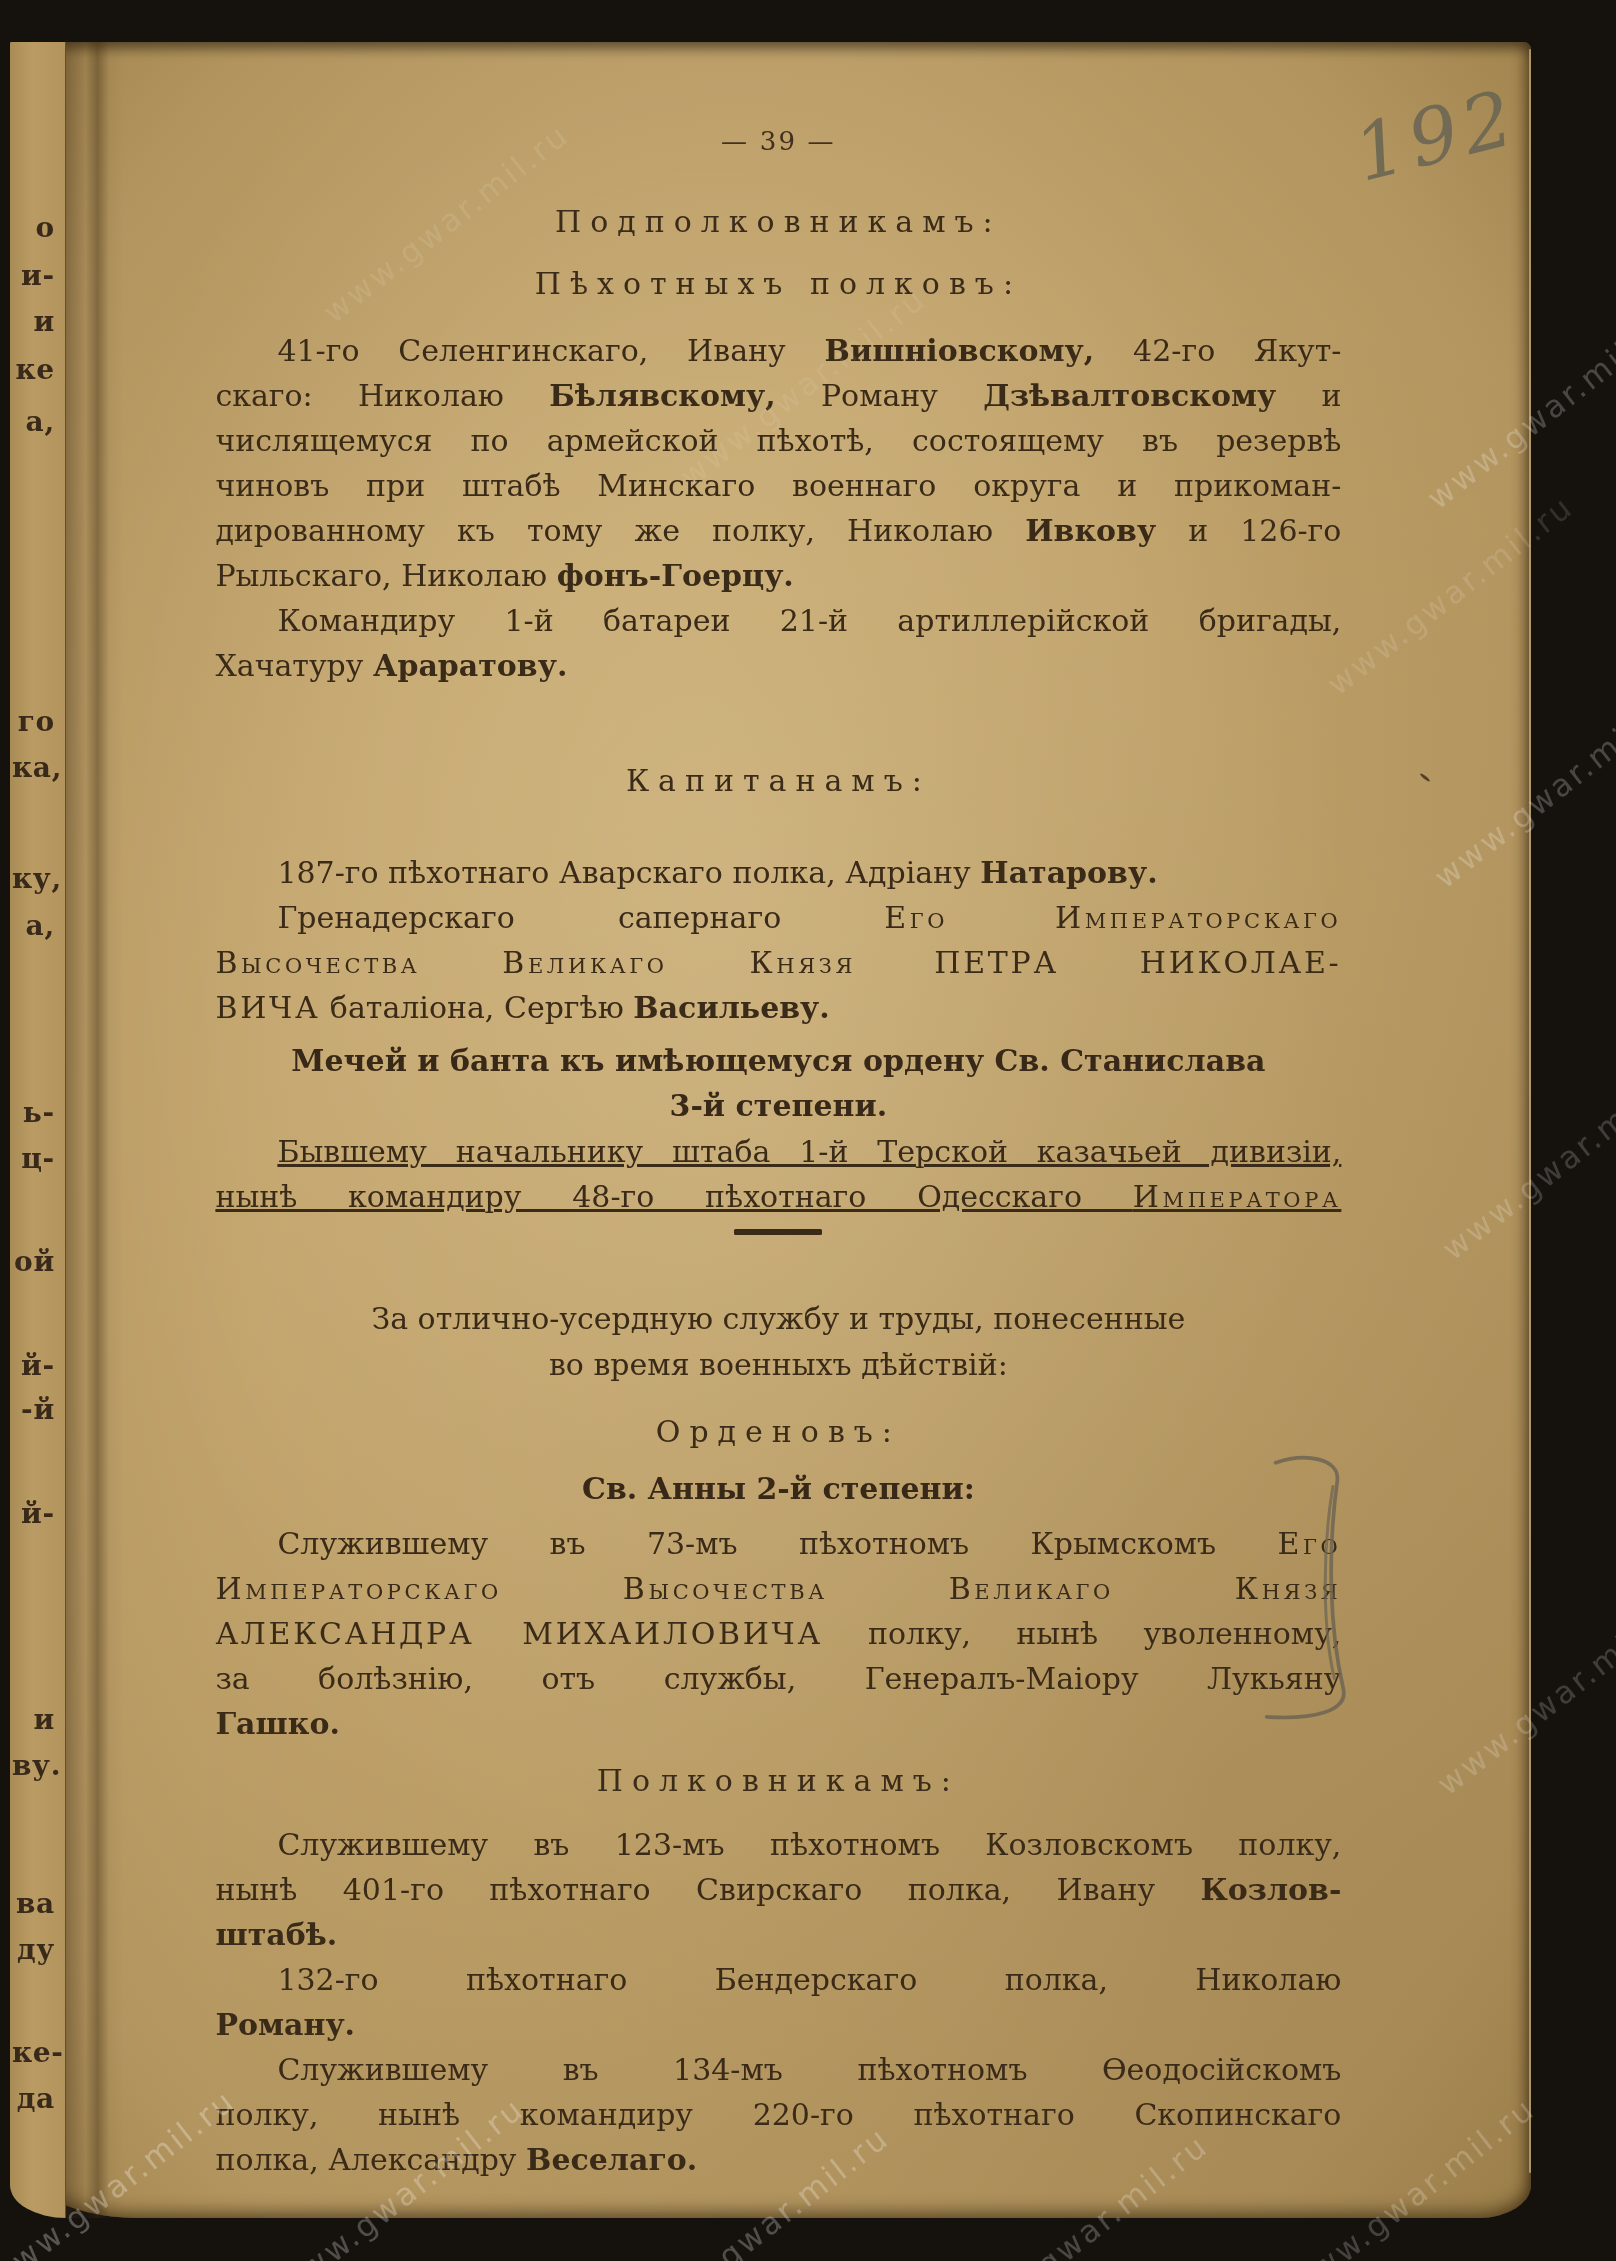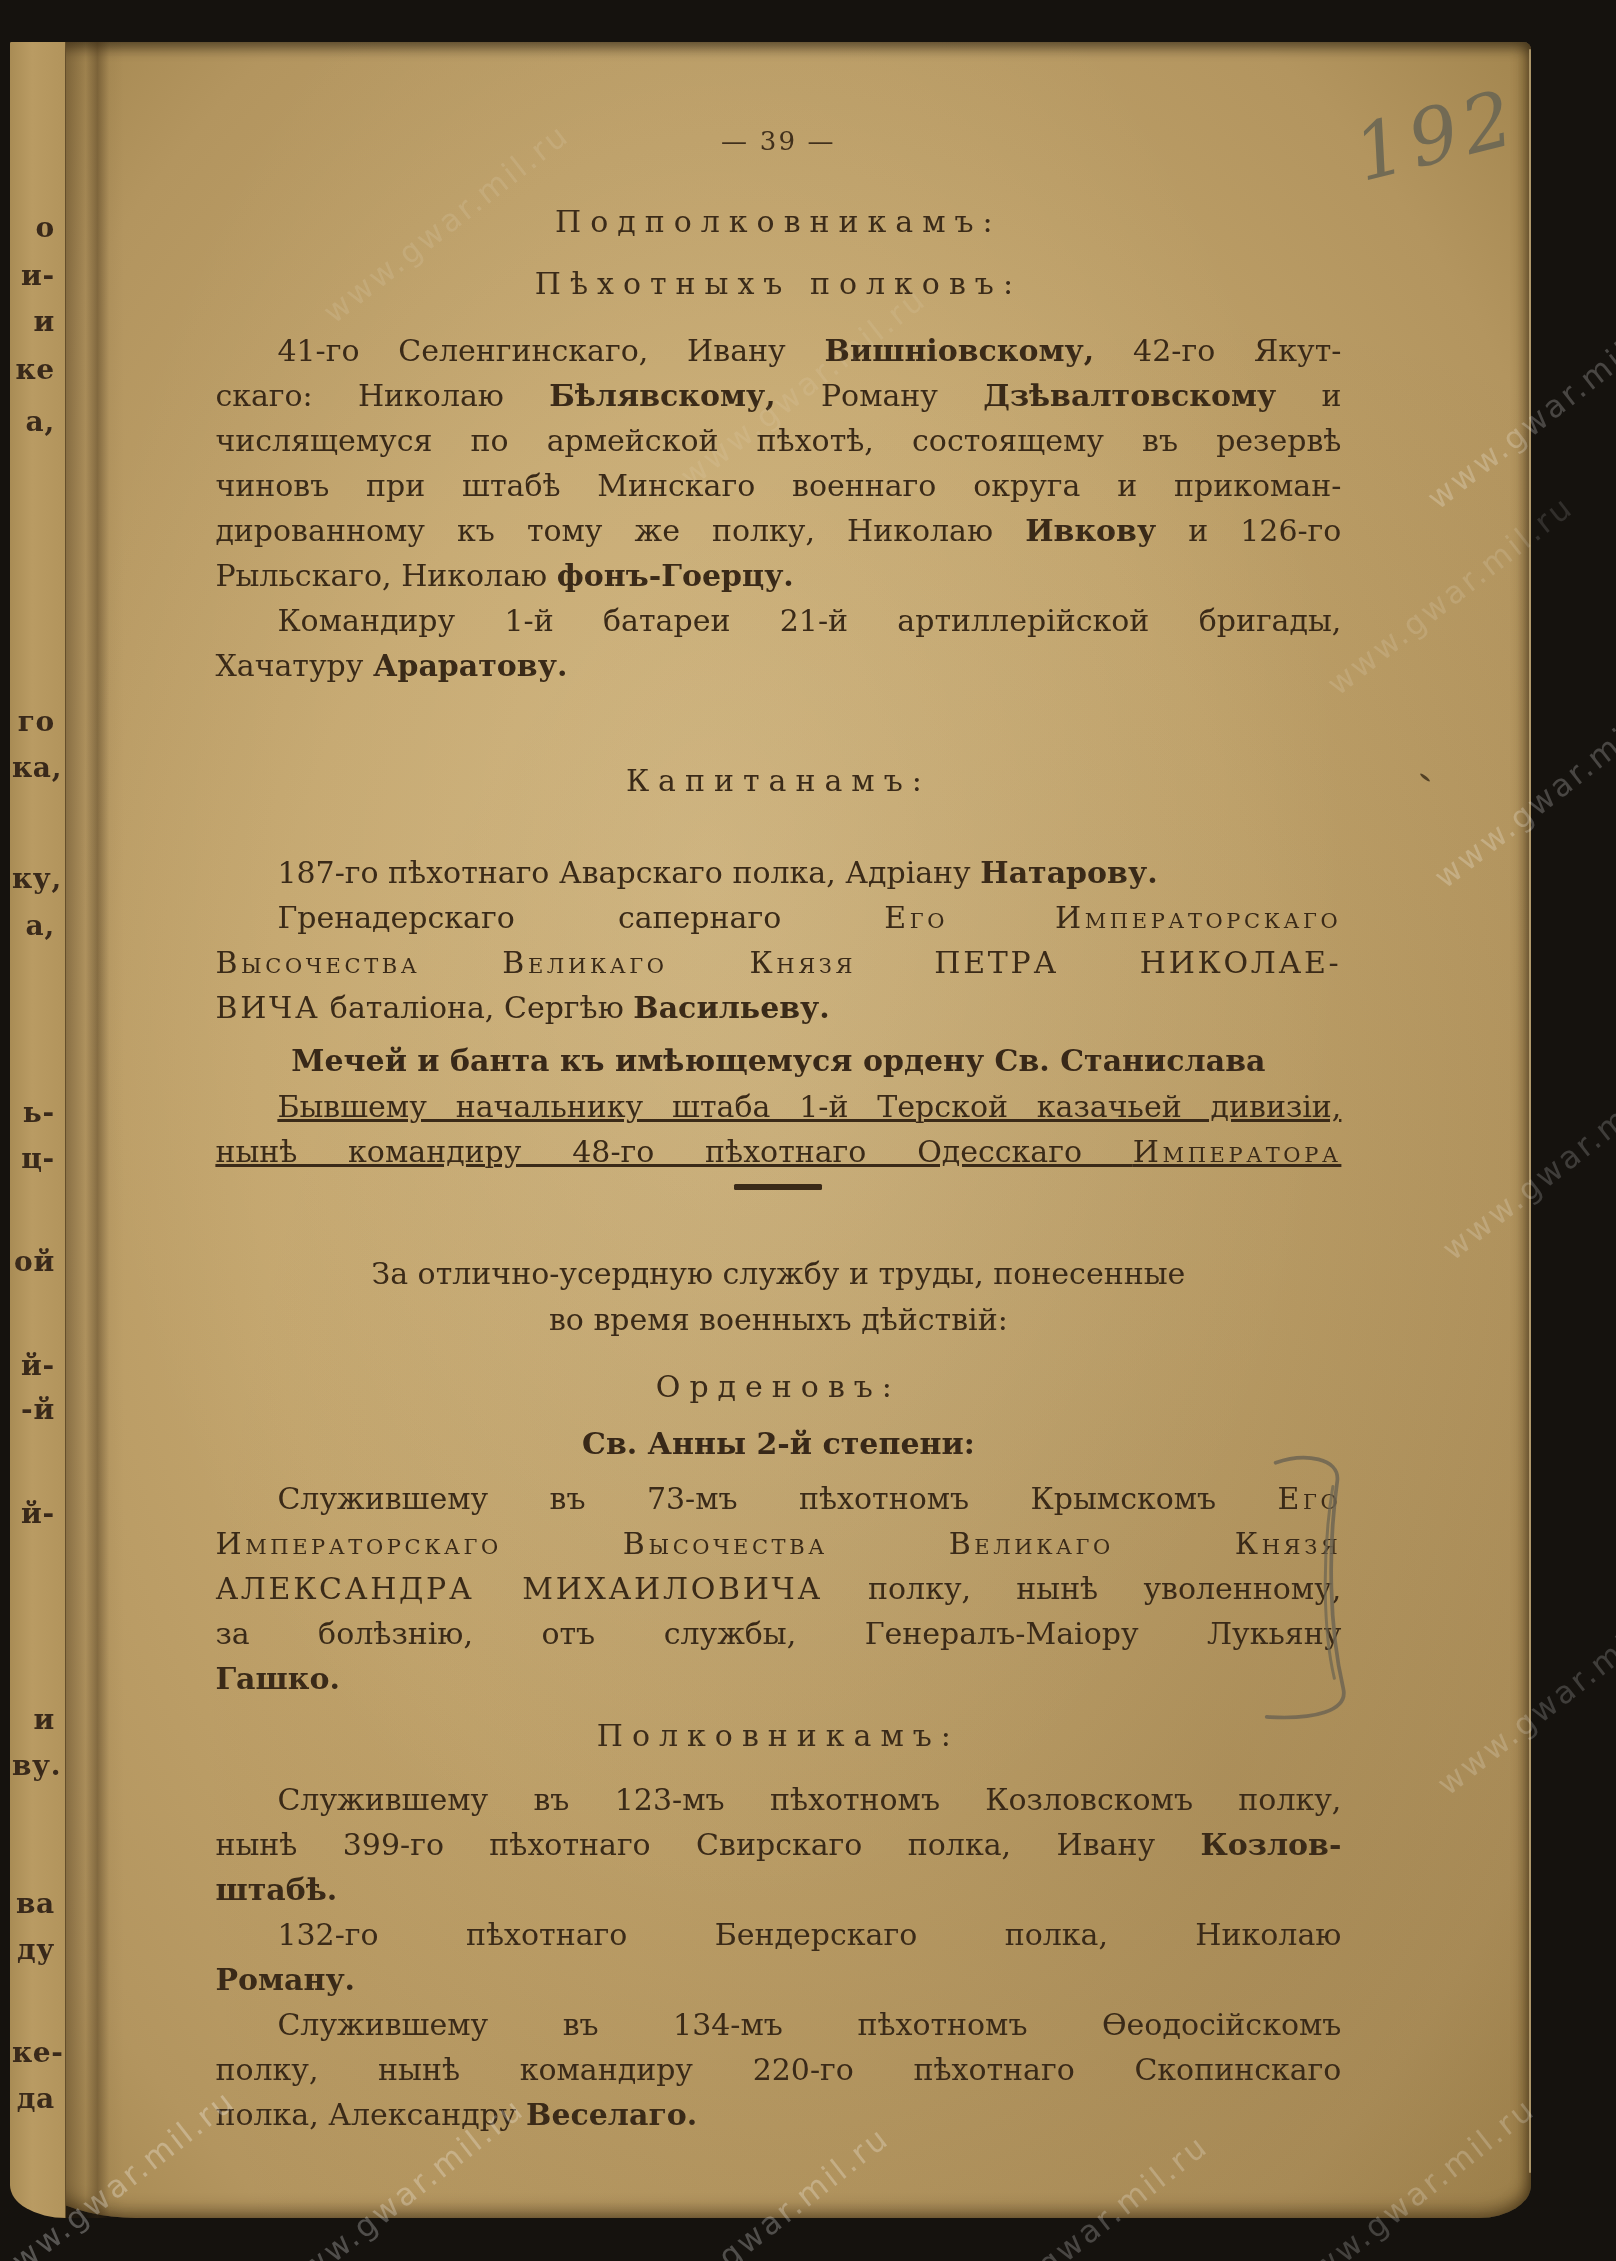--- a/index.html
+++ b/index.html
@@ -125,20 +125,21 @@
         <div class="sec para" style="margin-top: 46px;">
           <div class="ln left"><span class="sg-n">187-го пѣхотнаго Аварскаго полка, Адріану </span><span class="sg-b">Натарову.</span></div>
         </div>
         <div class="sec para" style="margin-top: 0px;">
           <div class="ln"><span class="sg-n">Гренадерскаго сапернаго </span><span class="sg-sc">Его Императорскаго</span></div>
           <div class="ln"><span class="sg-sc">Высочества Великаго Князя</span><span class="sg-n"> </span><span class="sg-caps">ПЕТРА НИКОЛАЕ-</span></div>
           <div class="ln left"><span class="sg-caps">ВИЧА</span><span class="sg-n"> баталіона, Сергѣю </span><span class="sg-b">Васильеву.</span></div>
         </div>
         <div class="sec hb" style="margin-top: 7.4px;">
           <div class="ln"><span class="sg-n">Мечей и банта къ имѣющемуся ордену Св. Станислава</span></div>
+          <div class="ln"><span class="sg-n">3-й степени.</span></div>
         </div>
         <div class="sec para" style="margin-top: 1px; text-decoration: underline;">
           <div class="ln"><span class="sg-n">Бывшему начальнику штаба 1-й Терской казачьей дивизіи,</span></div>
           <div class="ln"><span class="sg-n">нынѣ командиру 48-го пѣхотнаго Одесскаго </span><span class="sg-sc">Императора</span></div>
         </div>
         <div class="sec divider" style="margin-top: 10.4px;"></div>
         <div class="sec cb" style="margin-top: 61px;">
           <div class="ln"><span class="sg-n">За отлично-усердную службу и труды, понесенные</span></div>
           <div class="ln"><span class="sg-n">во время военныхъ дѣйствій:</span></div>
         </div>
@@ -149,21 +150,21 @@
         <div class="sec para" style="margin-top: 10.4px;">
           <div class="ln"><span class="sg-n">Служившему въ 73-мъ пѣхотномъ Крымскомъ </span><span class="sg-sc">Его</span></div>
           <div class="ln"><span class="sg-sc">Императорскаго Высочества Великаго Князя</span></div>
           <div class="ln"><span class="sg-caps">АЛЕКСАНДРА МИХАИЛОВИЧА</span><span class="sg-n"> полку, нынѣ уволенному,</span></div>
           <div class="ln"><span class="sg-n">за болѣзнію, отъ службы, Генералъ-Маіору Лукьяну</span></div>
           <div class="ln left"><span class="sg-b">Гашко.</span></div>
         </div>
         <div class="sec hs" style="margin-top: 12px;">Полковникамъ:</div>
         <div class="sec para" style="margin-top: 18px;">
           <div class="ln"><span class="sg-n">Служившему въ 123-мъ пѣхотномъ Козловскомъ полку,</span></div>
-          <div class="ln"><span class="sg-n">нынѣ 399-го пѣхотнаго Свирскаго полка, Ивану </span><span class="sg-b">Козлов-</span></div>
+          <div class="ln"><span class="sg-n">нынѣ 401-го пѣхотнаго Свирскаго полка, Ивану </span><span class="sg-b">Козлов-</span></div>
           <div class="ln left"><span class="sg-b">штабѣ.</span></div>
         </div>
         <div class="sec para" style="margin-top: 0px;">
           <div class="ln"><span class="sg-n">132-го пѣхотнаго Бендерскаго полка, Николаю</span></div>
           <div class="ln left"><span class="sg-b">Роману.</span></div>
         </div>
         <div class="sec para" style="margin-top: 0px;">
           <div class="ln"><span class="sg-n">Служившему въ 134-мъ пѣхотномъ Ѳеодосійскомъ</span></div>
           <div class="ln"><span class="sg-n">полку, нынѣ командиру 220-го пѣхотнаго Скопинскаго</span></div>
           <div class="ln left"><span class="sg-n">полка, Александру </span><span class="sg-b">Веселаго.</span></div>

